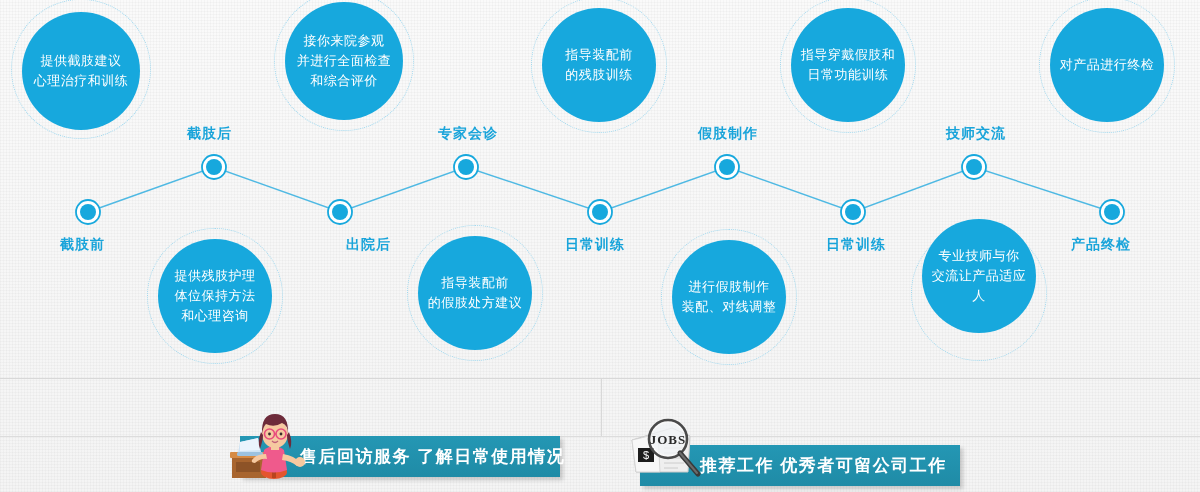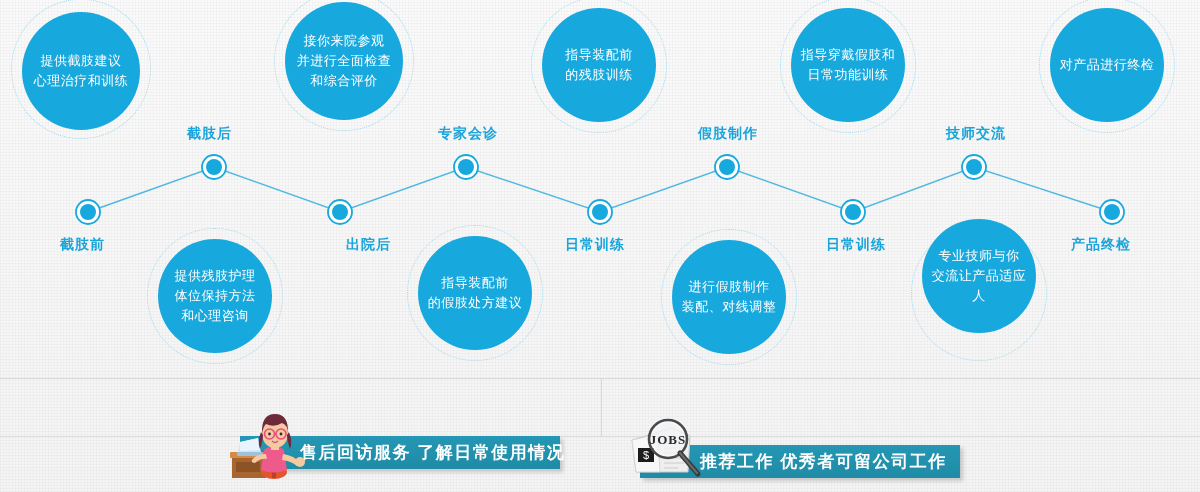--- a/index.html
+++ b/index.html
@@ -41,21 +41,21 @@
     position:absolute;color:#19a4da;font-size:14px;font-weight:bold;
     letter-spacing:1px;white-space:nowrap;text-align:center;
   }
 
   
   .hline{position:absolute;left:0;top:378px;width:1200px;height:1px;background:#d8d8d8;}
   .vline{position:absolute;left:601px;top:378px;width:1px;height:58px;background:#d8d8d8;}
   .hline2{position:absolute;left:0;top:436px;width:1200px;height:1px;background:#dcdcdc;}
 
   .banner{
-    position:absolute;height:33px;
+    position:absolute;height:41px;
     background:linear-gradient(#2497b4,#1f8ba6);
     box-shadow:3px 3px 4px rgba(0,0,0,.18);
     display:flex;align-items:center;
     color:#ffffff;font-size:17px;font-weight:bold;letter-spacing:1.5px;
     box-sizing:border-box;
   }
   .banner .btext{padding-left:60px;white-space:nowrap;}
   #banner-1{left:240px;top:436px;width:320px;}
   #banner-2{left:640px;top:436px;width:320px;margin-top:9px;}
 

